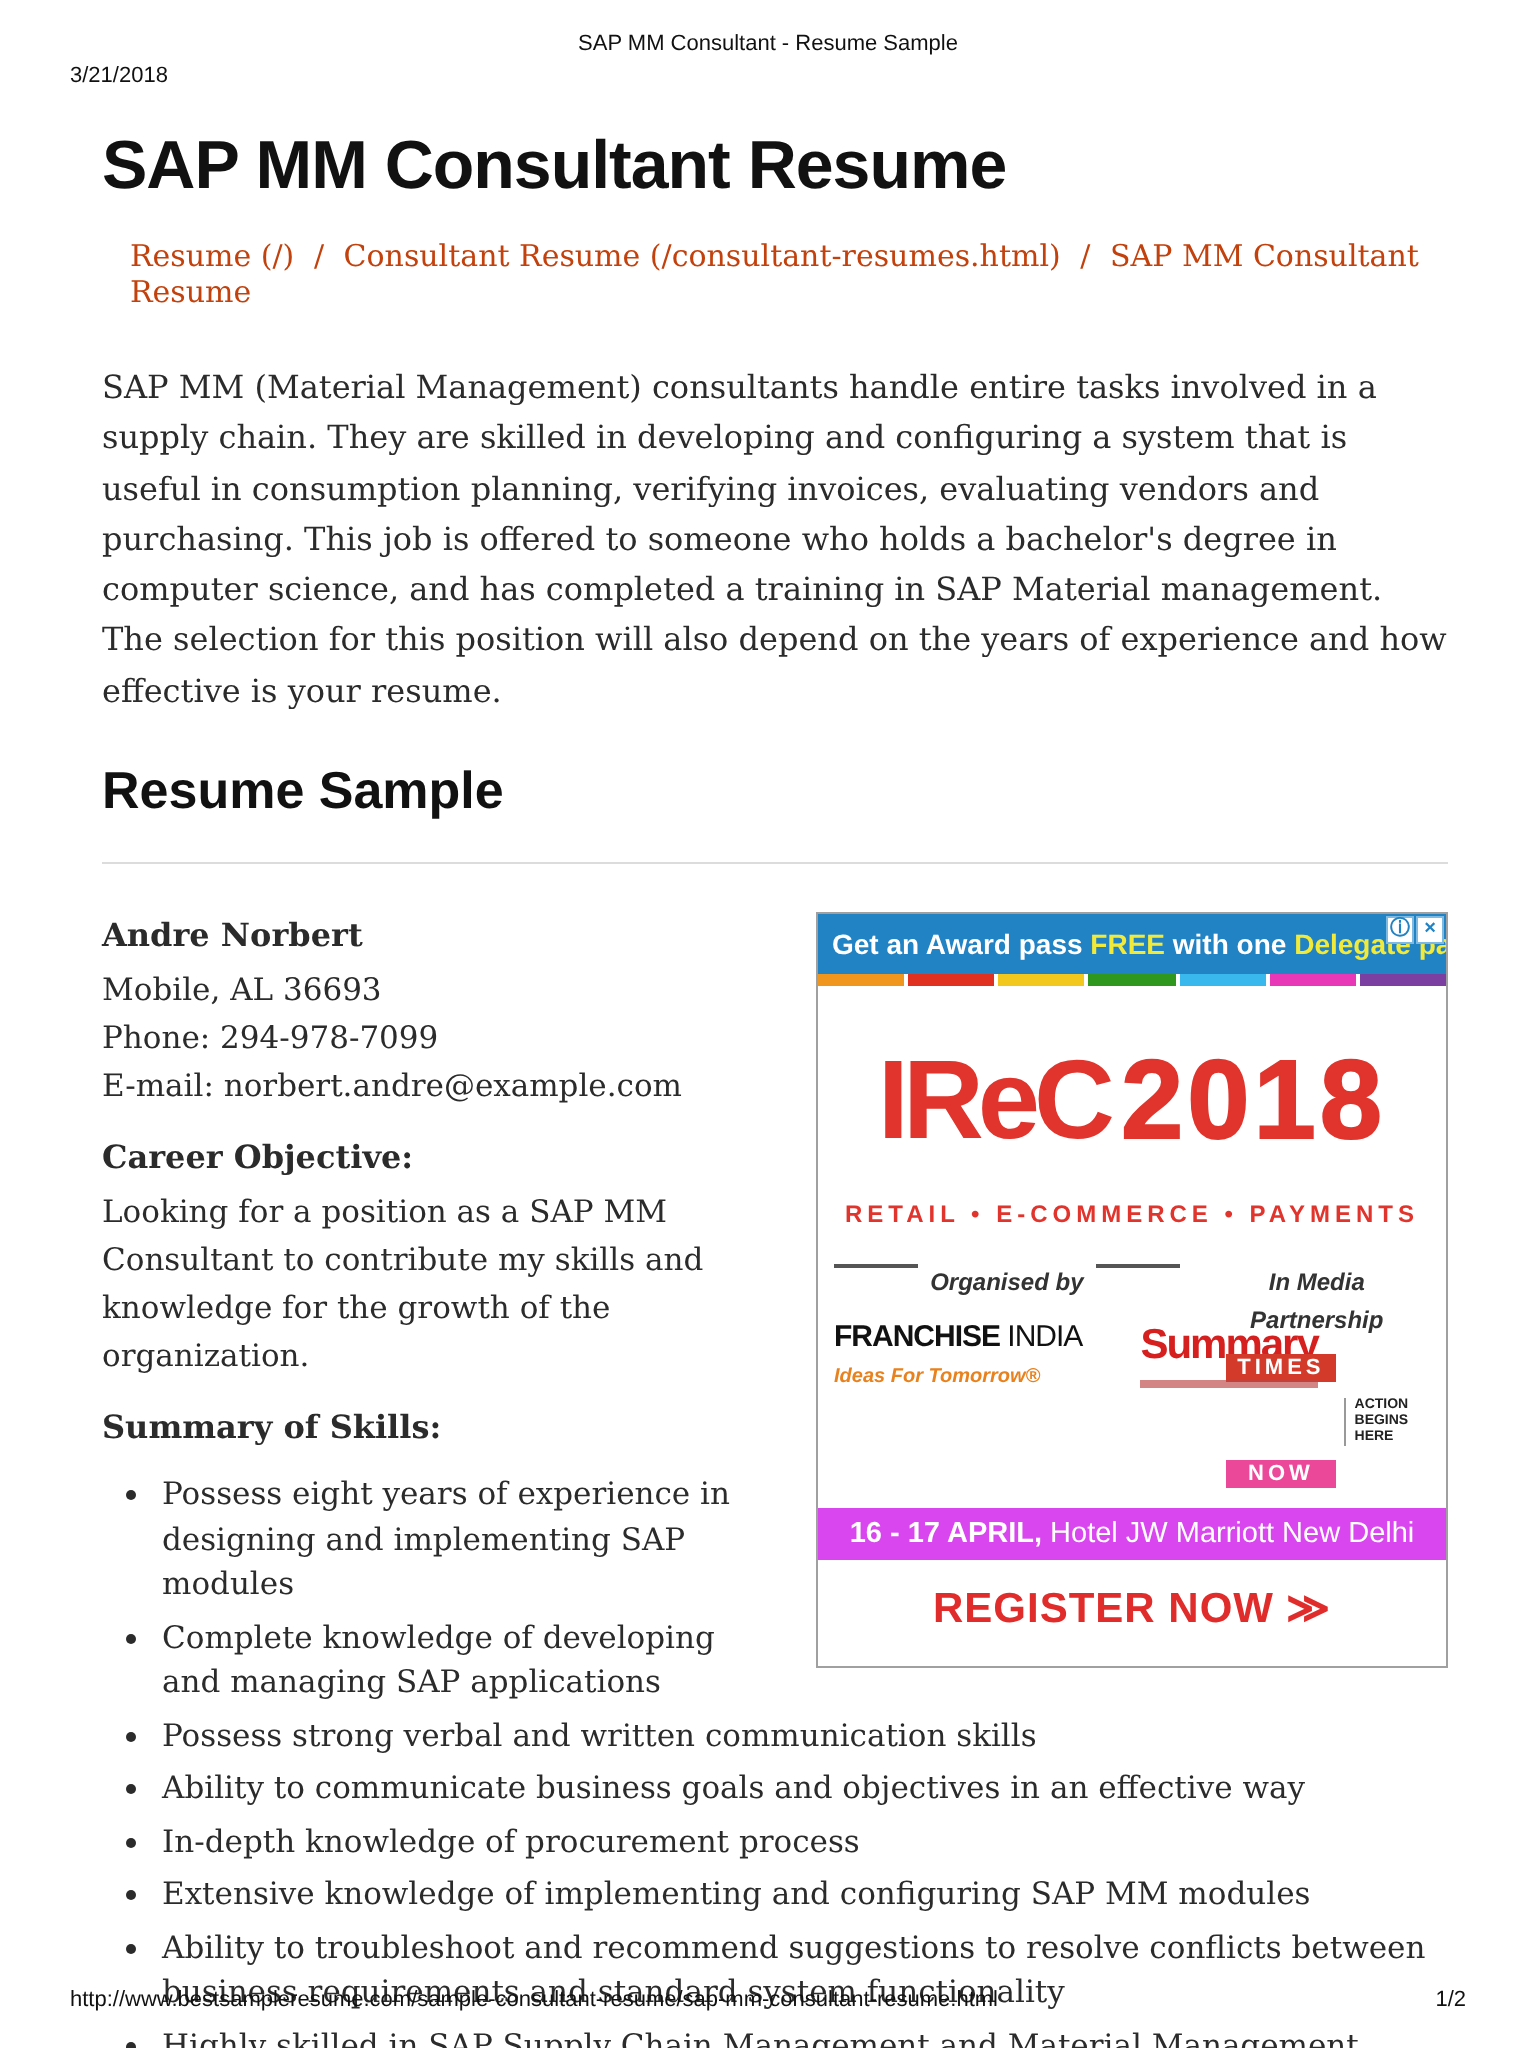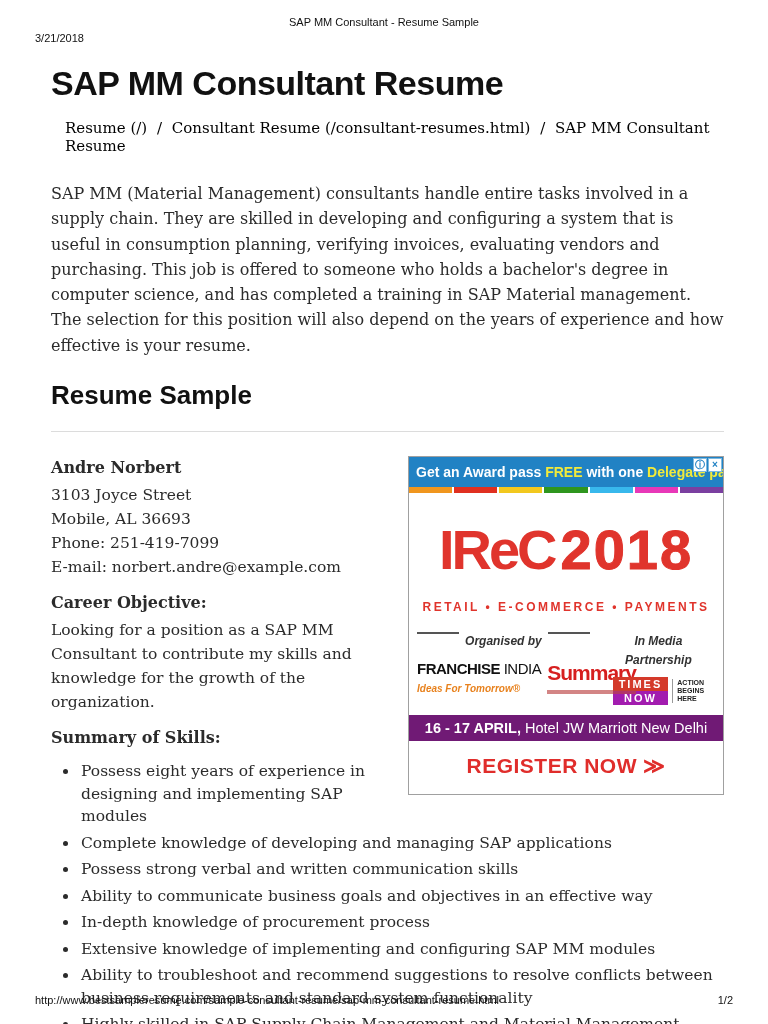--- a/index.html
+++ b/index.html
@@ -15,21 +15,21 @@
   .print-header .doc-title { width:100%; text-align:center; }
   .print-footer { position:absolute; bottom:18px; left:0; width:100%;
     font-family:"Liberation Sans",sans-serif; font-size:11px; color:#111; }
   .print-footer .url { position:absolute; left:35px; bottom:0; }
   .print-footer .page-num { position:absolute; right:35px; bottom:0; }
 
   
   .content { padding:64px 44px 0 51px; }
   h1.page-title { font-family:"Liberation Sans",sans-serif; font-weight:bold;
     font-size:34px; letter-spacing:-0.5px; color:#111; margin-bottom:16px; }
-  .breadcrumb { font-size:15px; color:#000000; margin:0 0 26px 14px; }
+  .breadcrumb { font-size:15px; color:#c2410c; margin:0 0 26px 14px; }
   .breadcrumb .sep { margin:0 5px; }
   .intro { font-size:16px; line-height:1.58; margin-bottom:22px; }
   h2.section-title { font-family:"Liberation Sans",sans-serif; font-weight:bold;
     font-size:26px; color:#111; margin:6px 0 20px 0; }
   hr.rule { border:none; border-top:1px solid #dcdcdc; margin:0 0 24px 0; }
 
   
   .resume-body { font-size:15.5px; line-height:1.55; }
   .resume-body::after { content:""; display:block; clear:both; }
   .contact-name { font-weight:bold; font-size:16px; margin-bottom:2px; }
@@ -55,39 +55,39 @@
   .ad-logo .brand { font-size:56px; font-weight:bold; color:#e0342c; letter-spacing:-3px; }
   .ad-logo .year { font-size:56px; font-weight:bold; color:#e0342c; letter-spacing:2px;
     margin-left:6px; -webkit-text-stroke:1px #e0342c; }
   .ad-tagline { text-align:center; color:#e0342c; font-weight:bold; font-size:12px;
     letter-spacing:2.5px; margin-top:2px; white-space:nowrap; }
   .ad-partners { display:flex; justify-content:space-between; padding:16px 8px 10px 8px; }
   .organised { width:58%; text-align:center; }
   .organised-row { display:flex; align-items:flex-start; justify-content:center; }
   .organised-row .line { flex:1; border-top:2px solid #555; }
   .organised-label { font-style:italic; font-weight:bold; font-size:12px; color:#333; margin:0 6px; }
-  .org-logos { display:flex; align-items:flex-start; justify-content:space-between; margin-top:6px; }
+  .org-logos { display:flex; align-items:flex-start; justify-content:space-between; margin-top:6px;gap:23px; }
   .franchise { text-align:left; }
   .franchise-name { font-size:15px; color:#111; letter-spacing:-0.5px; white-space:nowrap; }
   .franchise-name b { font-weight:bold; }
   .franchise-tag { font-size:10px; font-style:italic; color:#e8821e; font-weight:bold; margin-top:1px; }
   .retailer { text-align:center; margin-left:6px; }
   .retailer-name { font-size:21px; font-weight:bold; color:#d61f1f; letter-spacing:-1px; }
   .retailer-tagline { height:4px; background:#b44; margin-top:1px; opacity:0.65; }
   .media { width:38%; text-align:center; }
   .media-label { font-style:italic; font-weight:bold; font-size:12px; color:#333; }
   .timesnow { display:flex; align-items:center; justify-content:center; margin-top:8px; }
   .tn-boxes { display:flex; flex-direction:column;justify-content:space-between; }
   .tn-box { color:#fff; font-weight:bold; font-size:11px; letter-spacing:2px;
     padding:1px 6px; line-height:12px; }
   .tn-times { background:#d43a2a; }
-  .tn-now { background:#a21caf; }
+  .tn-now { background:#ec4899;margin-top:39px; }
   .tn-action { border-left:1px solid #999; margin-left:4px; padding-left:4px;
     font-size:7px; font-weight:bold; color:#222; text-align:left; line-height:8px; }
-  .ad-datebar { background:#701a75; color:#fff; text-align:center; height:26px;
+  .ad-datebar { background:#d946ef; color:#fff; text-align:center; height:26px;
     line-height:26px; font-size:14.5px; white-space:nowrap; }
   .ad-datebar b { font-weight:bold; }
   .ad-cta { text-align:center; padding:9px 0 11px 0; color:#e02d2b; font-weight:bold;
     font-size:21px; letter-spacing:0.5px; }
   .ad-cta .arrow { margin-left:6px; }
 </style>
 </head>
 <body>
 
 <div class="print-header">
@@ -171,23 +171,22 @@
       </div>
       <div class="ad-datebar">
         <b>16 - 17 APRIL,</b><span> Hotel JW Marriott New Delhi</span>
       </div>
       <div class="ad-cta">
         <span>REGISTER NOW</span><span class="arrow">≫</span>
       </div>
     </div>
 
     <div class="contact-name">Andre Norbert</div>
-    <div class="contact-line">3103 Joyce Street</div>
     <div class="contact-line">Mobile, AL 36693</div>
-    <div class="contact-line">Phone: 251-419-7099</div>
+    <div class="contact-line">Phone: 294-978-7099</div>
     <div class="contact-line">E-mail: norbert.andre@example.com</div>
 
     <div class="block-label">Career Objective:</div>
     <div>Looking for a position as a SAP MM Consultant to contribute my skills and knowledge for the growth of the organization.</div>
 
     <div class="block-label">Summary of Skills:</div>
     <ul class="skills-list">
       <li>Possess eight years of experience in designing and implementing SAP modules</li>
       <li>Complete knowledge of developing and managing SAP applications</li>
       <li>Possess strong verbal and written communication skills</li>

